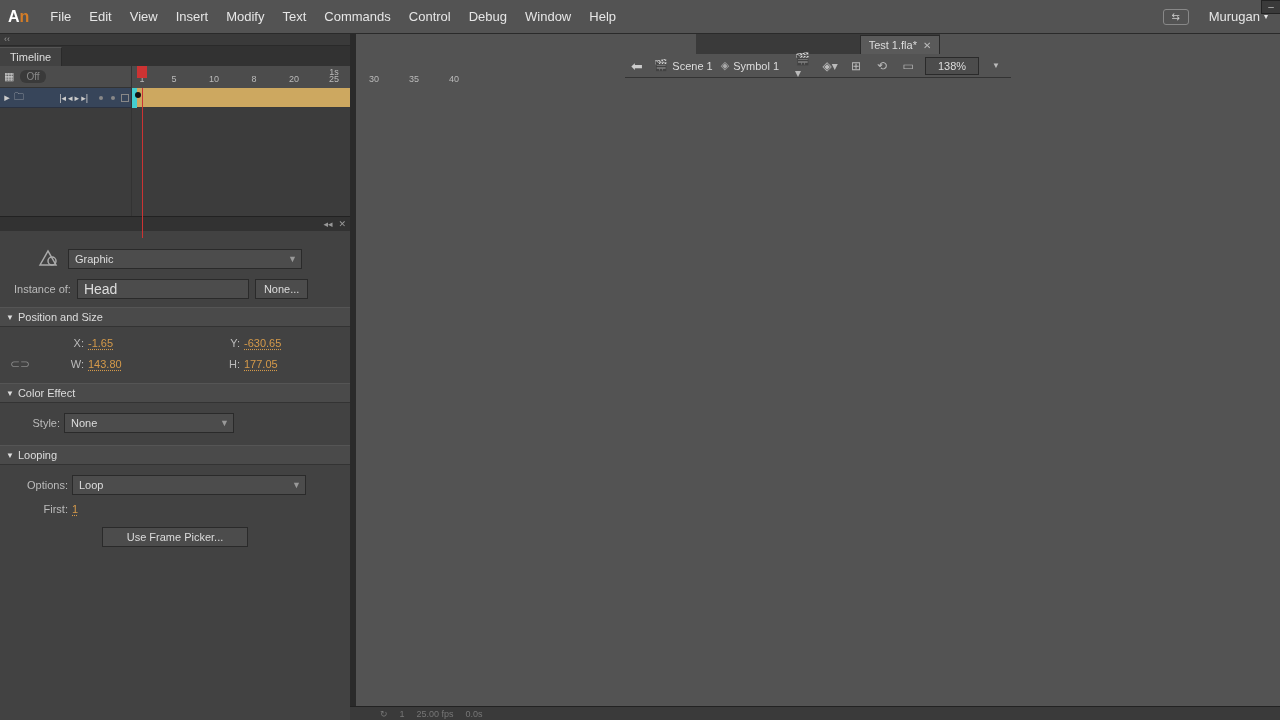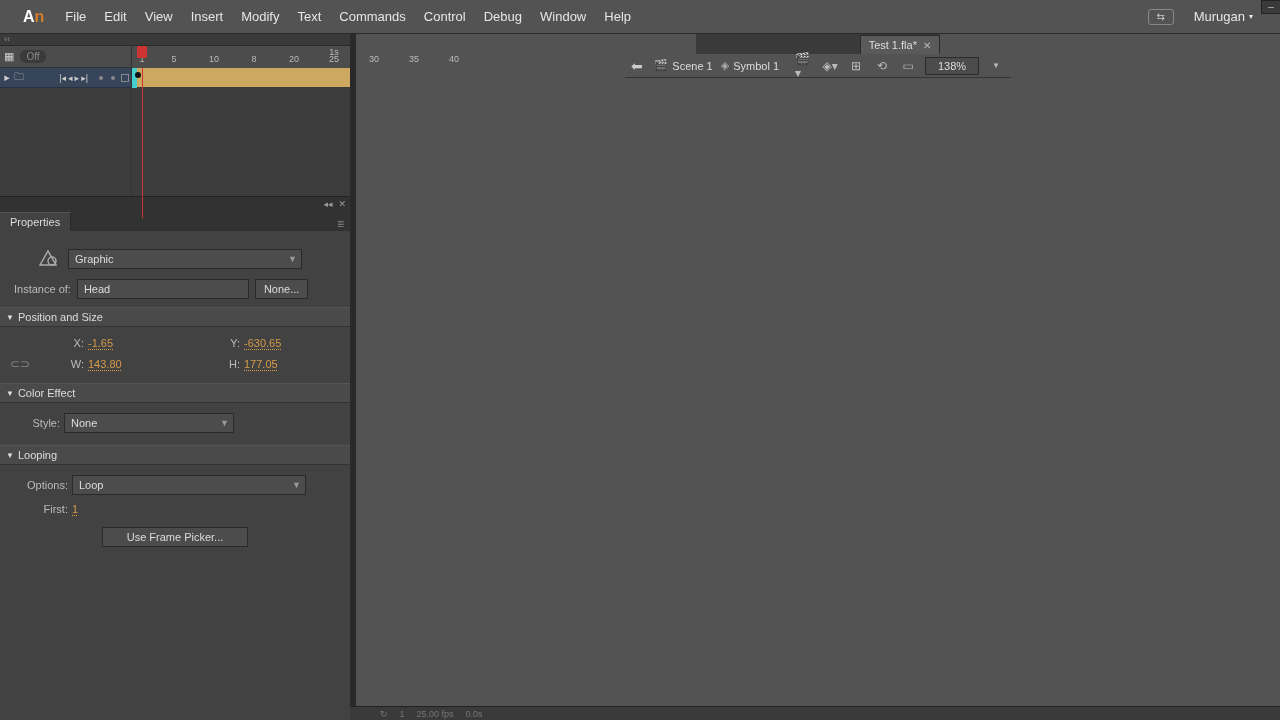--- a/index.html
+++ b/index.html
@@ -1,19 +1,19 @@
 <!DOCTYPE html>
 <html><head>
 <meta charset="utf-8">
 <style>
 * { margin:0; padding:0; box-sizing:border-box; font-family:"Segoe UI",Tahoma,sans-serif; }
 body { width:1280px; height:720px; background:#333; color:#ccc; font-size:11px; overflow:hidden; position:relative; }
 
 
-.menubar { height:34px; background:#535353; display:flex; align-items:center; padding:0 23px; border-bottom:1px solid #2a2a2a; }
+.menubar { height:34px; background:#535353; display:flex; align-items:center; padding:0 8px; border-bottom:1px solid #2a2a2a; }
 .logo { font-weight:700; font-size:16px; color:#fff; margin-right:12px; }
 .logo .an-a { color:#fff; }
 .logo .an-n { color:#d47d27; }
 .menubar .menu-item { padding:0 9px; font-size:13px; color:#e6e6e6; cursor:default; }
 .menubar .spacer { flex:1; }
 .menubar .sync-icon { width:26px; height:16px; border:1px solid #888; border-radius:3px; display:flex; align-items:center; justify-content:center; margin-right:16px; font-size:10px; }
 .menubar .user { font-size:13px; color:#e6e6e6; padding:0 4px; display:flex; align-items:center; gap:4px;}
 .min-icon { position:absolute; right:-1px; top:0; width:20px; height:14px; background:#3a3a3a; border:1px solid #222; font-size:10px; text-align:center; line-height:11px; color:#bbb;}
 
 
@@ -50,21 +50,21 @@
 
 .props-panel { flex:1; background:#424242; display:flex; flex-direction:column; }
 .props-tabbar { height:14px; background:#323232; display:flex; justify-content:flex-end; align-items:center; padding-right:4px; gap:6px; font-size:9px; color:#999;}
 .props-body { padding:8px 8px 0 8px; }
 .symbol-row { display:flex; align-items:center; gap:10px; padding:10px 6px 4px 30px;}
 .symbol-glyph { width:20px; height:20px; }
 .dropdown { height:20px; background:#4c4c4c; border:1px solid #2a2a2a; display:flex; align-items:center; padding:0 6px; font-size:11px; color:#ddd; position:relative;}
 .dropdown .dd-arrow { position:absolute; right:4px; font-size:9px; color:#999;}
 .instance-row { display:flex; align-items:center; gap:6px; padding:6px;}
 .instance-label { font-size:11px; color:#bbb; }
-.instance-val { flex:1; height:20px; background:#4c4c4c; border:1px solid #2a2a2a; padding:0 6px; display:flex; align-items:center; font-size:11px; color:#ddd;}
+.instance-val { flex:1; height:20px; background:#4c4c4c; border:1px solid #2a2a2a; padding:0 6px; display:flex; align-items:center; font-size:14px; color:#ddd;}
 .swap-btn { height:20px; padding:0 8px; background:#4c4c4c; border:1px solid #2a2a2a; font-size:11px; color:#ddd; display:flex; align-items:center;}
 .section-hdr { height:20px; background:#4a4a4a; border-top:1px solid #555; border-bottom:1px solid #333; display:flex; align-items:center; padding-left:6px; font-size:11px; color:#ddd; gap:4px; margin-top:2px;}
 .section-hdr .twisty { font-size:8px;}
 .section-body { padding:6px 10px; }
 .xy-row { display:flex; align-items:center; gap:4px; padding:4px 0;}
 .xy-row .lbl { width:50px; text-align:right; color:#bbb; font-size:11px;}
 .xy-row .val { width:60px; color:#d59a4a; font-size:11px; text-decoration:underline dotted; text-underline-offset:2px; cursor:ew-resize;}
 .xy-row .gap { width:34px;}
 .lock-aspect { width:16px; font-size:12px; color:#888; text-align:center; margin-right:4px;}
 .picker-btn { display:block; margin:8px auto 0; padding:3px 24px; background:#4c4c4c; border:1px solid #2a2a2a; font-size:11px; color:#ddd;}
@@ -128,20 +128,23 @@
     </div>
 </div>
 <div class="min-icon">–</div>
 
 <div class="workspace">
 
   <div class="leftcol">
     <div class="collapse-strip">‹‹</div>
 
     <div class="timeline-panel">
+      <div class="panel-tabbar">
+          <div class="panel-tab">Timeline</div>
+        </div>
       <div class="tl-controls">
         <div class="tl-left">
           <span style="font-size:11px;">▦</span>
           <span class="onion-toggle">Off</span>
           <div class="eye-lock">
             <span>👁</span>
             <span>🔒</span>
             <span>▢</span>
           </div>
         </div>
@@ -184,25 +187,20 @@
             <div class="kf" style="left:3px;"></div>
           </div>
         </div>
       </div>
     </div>
 
     <div class="props-panel">
       <div class="props-tabbar">
           <span>◂◂</span>
           <span>✕</span>
-        </div>
-      <div class="panel-tabbar">
-          <div class="panel-tab">Properties</div>
-          <div style="flex:1"></div>
-          <span style="padding:0 6px;color:#888;font-size:12px;">≡</span>
         </div>
       <div class="props-body">
         <div class="symbol-row">
           <span class="symbol-glyph">
             <svg width="20" height="18" viewBox="0 0 20 18">
                 <polygon points="2,16 10,2 18,16" fill="none" stroke="#aaa" stroke-width="1.5"></polygon>
                 <circle cx="14" cy="12" r="4" fill="none" stroke="#aaa" stroke-width="1.5"></circle>
               </svg>
           </span>
           <div class="dropdown" style="flex:1;max-width:234px;">

